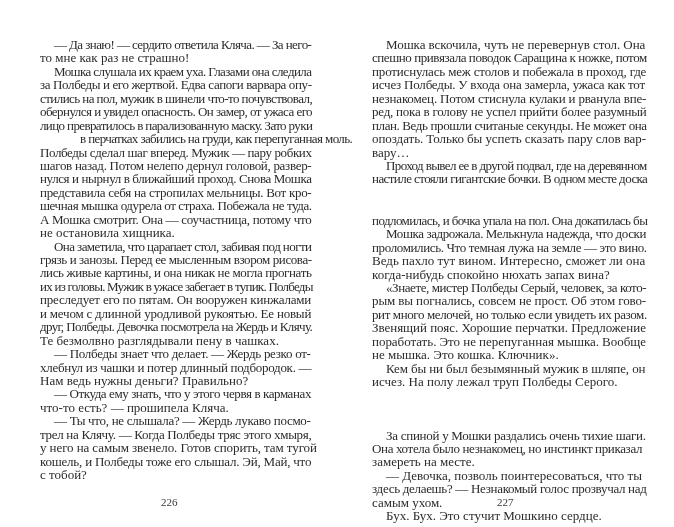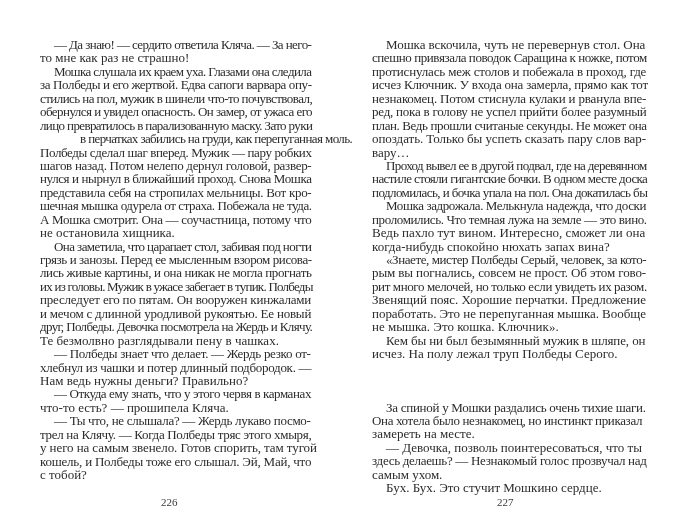--- a/index.html
+++ b/index.html
@@ -78,29 +78,29 @@
         <span class="line" style="letter-spacing: -0.213098px;">кошель, и Полбеды тоже его слышал. Эй, Май, что</span>
         <span class="line last">с тобой?</span>
       </div>
     <div class="folio">226</div>
   </div>
   <div class="page right">
     <div class="text">
         <span class="line indent" style="letter-spacing: -0.0522017px;">Мошка вскочила, чуть не перевернув стол. Она</span>
         <span class="line" style="letter-spacing: -0.426107px;">спешно привязала поводок Саращина к ножке, потом</span>
         <span class="line" style="letter-spacing: -0.163737px;">протиснулась меж столов и побежала в проход, где</span>
-        <span class="line" style="letter-spacing: -0.209821px;">исчез Ключник. У входа она замерла, прямо как тот</span>
+        <span class="line" style="letter-spacing: -0.209821px;">исчез Полбеды. У входа она замерла, ужаса как тот</span>
         <span class="line" style="letter-spacing: -0.172201px;">незнакомец. Потом стиснула кулаки и рванула впе-</span>
         <span class="line" style="letter-spacing: -0.226722px;">ред, пока в голову не успел прийти более разумный</span>
         <span class="line" style="letter-spacing: -0.388672px;">план. Ведь прошли считаные секунды. Не может она</span>
         <span class="line" style="letter-spacing: -0.0653699px;">опоздать. Только бы успеть сказать пару слов вар-</span>
         <span class="line last">вару…</span>
         <span class="line indent" style="letter-spacing: -0.62px;">Проход вывел ее в другой подвал, где на деревянном</span>
         <span class="line" style="letter-spacing: -0.579026px;">настиле стояли гигантские бочки. В одном месте доска</span>
-        <span class="line" style="letter-spacing: -0.572416px;">подломилась, и бочка упала на пол. Она докатилась бы</span>
+        <span class="line" style="letter-spacing: -0.572416px; margin-top: 28px;">подломилась, и бочка упала на пол. Она докатилась бы</span>
         <span class="line indent" style="letter-spacing: -0.404514px;">Мошка задрожала. Мелькнула надежда, что доски</span>
         <span class="line" style="letter-spacing: -0.373406px;">проломились. Что темная лужа на земле — это вино.</span>
         <span class="line">Ведь пахло тут вином. Интересно, сможет ли она</span>
         <span class="line last">когда-нибудь спокойно нюхать запах вина?</span>
         <span class="line indent" style="letter-spacing: -0.417643px;">«Знаете, мистер Полбеды Серый, человек, за кото-</span>
         <span class="line" style="letter-spacing: -0.108724px;">рым вы погнались, совсем не прост. Об этом гово-</span>
         <span class="line" style="letter-spacing: -0.391544px;">рит много мелочей, но только если увидеть их разом.</span>
         <span class="line" style="letter-spacing: -0.0323153px;">Звенящий пояс. Хорошие перчатки. Предложение</span>
         <span class="line" style="letter-spacing: -0.0409722px;">поработать. Это не перепуганная мышка. Вообще</span>
         <span class="line last">не мышка. Это кошка. Ключник».</span>

